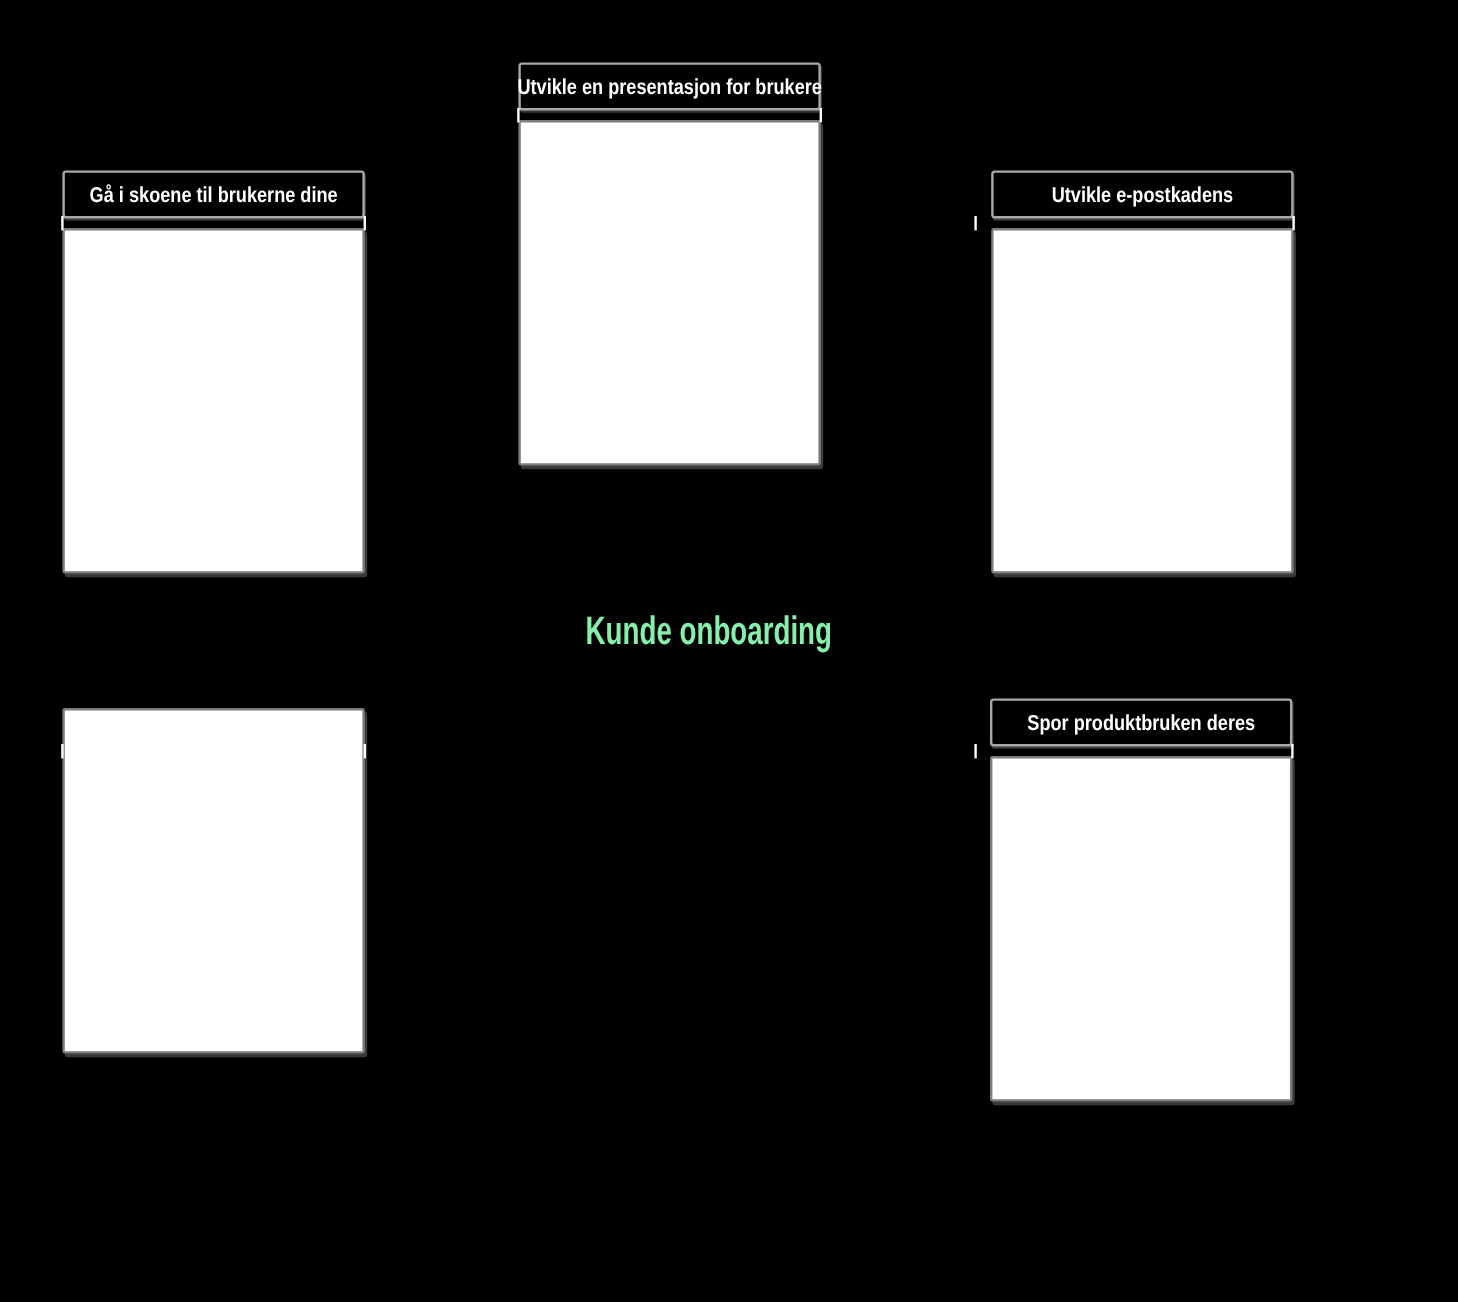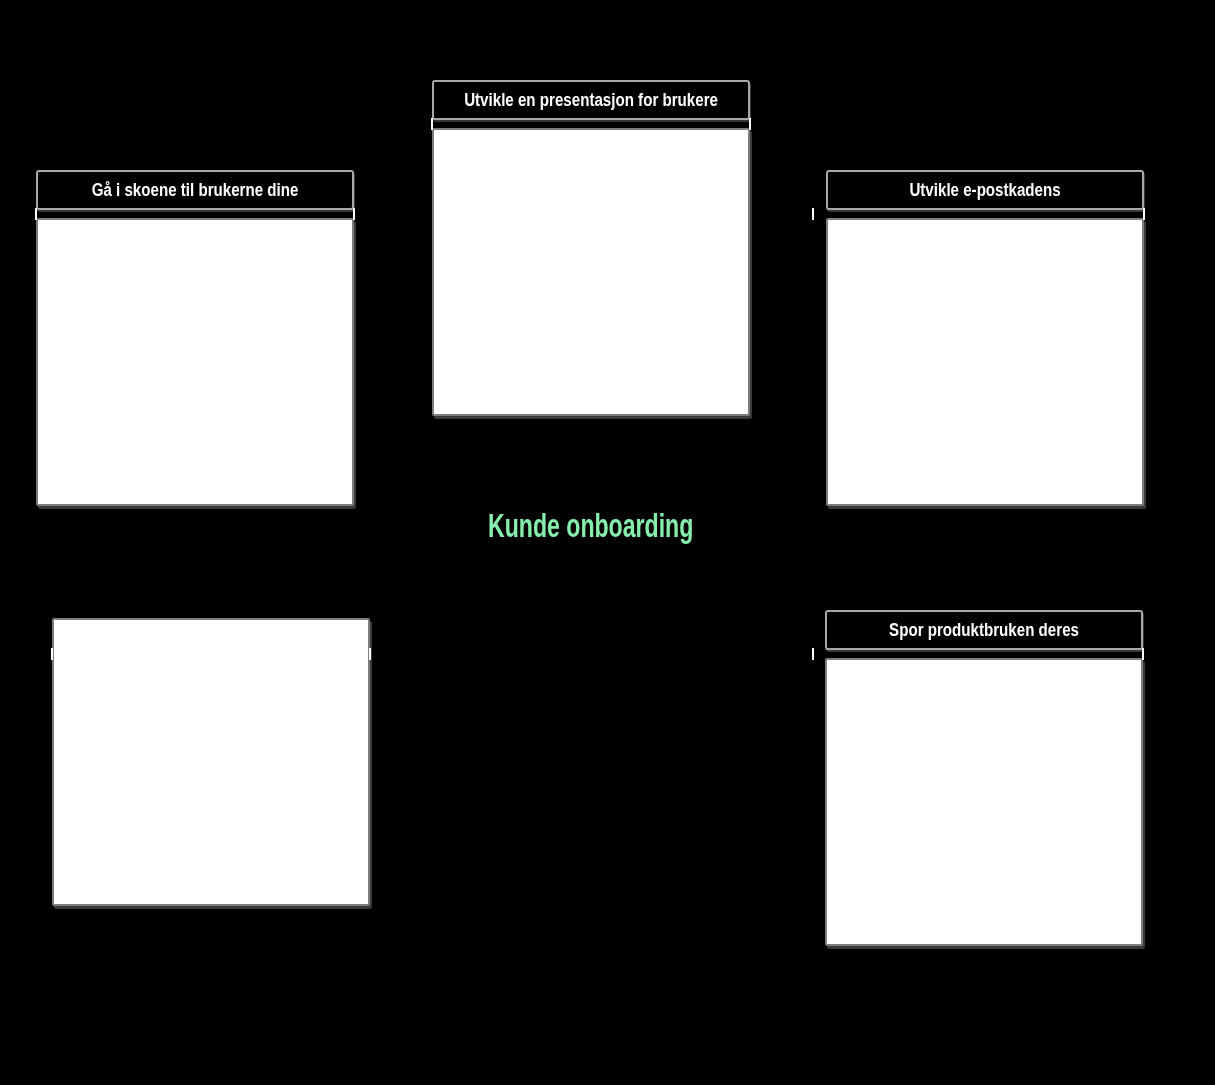--- a/index.html
+++ b/index.html
@@ -10,22 +10,21 @@
   #canvas {
     position: relative;
     width: 1215px;
     height: 1085px;
     background: #000000;
     overflow: hidden;
     font-family: "Liberation Sans", sans-serif;
   }
   .cell {
     position: absolute;
-    width: 318px;
-    margin-top: 28px;
+    width: 252px;
   }
   .cell-title {
     position: relative;
     height: 40px;
     background: #000000;
     border: 2px solid #a8a8a8;
     border-radius: 3px;
     box-sizing: border-box;
     display: flex;
     align-items: center;
@@ -72,21 +71,21 @@
     line-height: 1.1;
   }
   .heading .label {
     display: inline-block;
     white-space: nowrap;
     transform: scaleX(0.70);
     transform-origin: center;
   }
   
   #cell-top-center  { left: 432px; top: 52px;  }
-  #cell-upper-left  { left: 36px;  top: 142px; }
+  #cell-upper-left  { left: 52px;  top: 142px; }
   #cell-upper-right { left: 813px; top: 142px; padding-left: 13px; }
   #cell-lower-left  { left: 52px;  top: 582px; }
   #cell-lower-right { left: 813px; top: 582px; padding-left: 12px; }
 </style>
 </head>
 <body>
 
 <div id="canvas">
 
   <div class="cell" id="cell-top-center">

